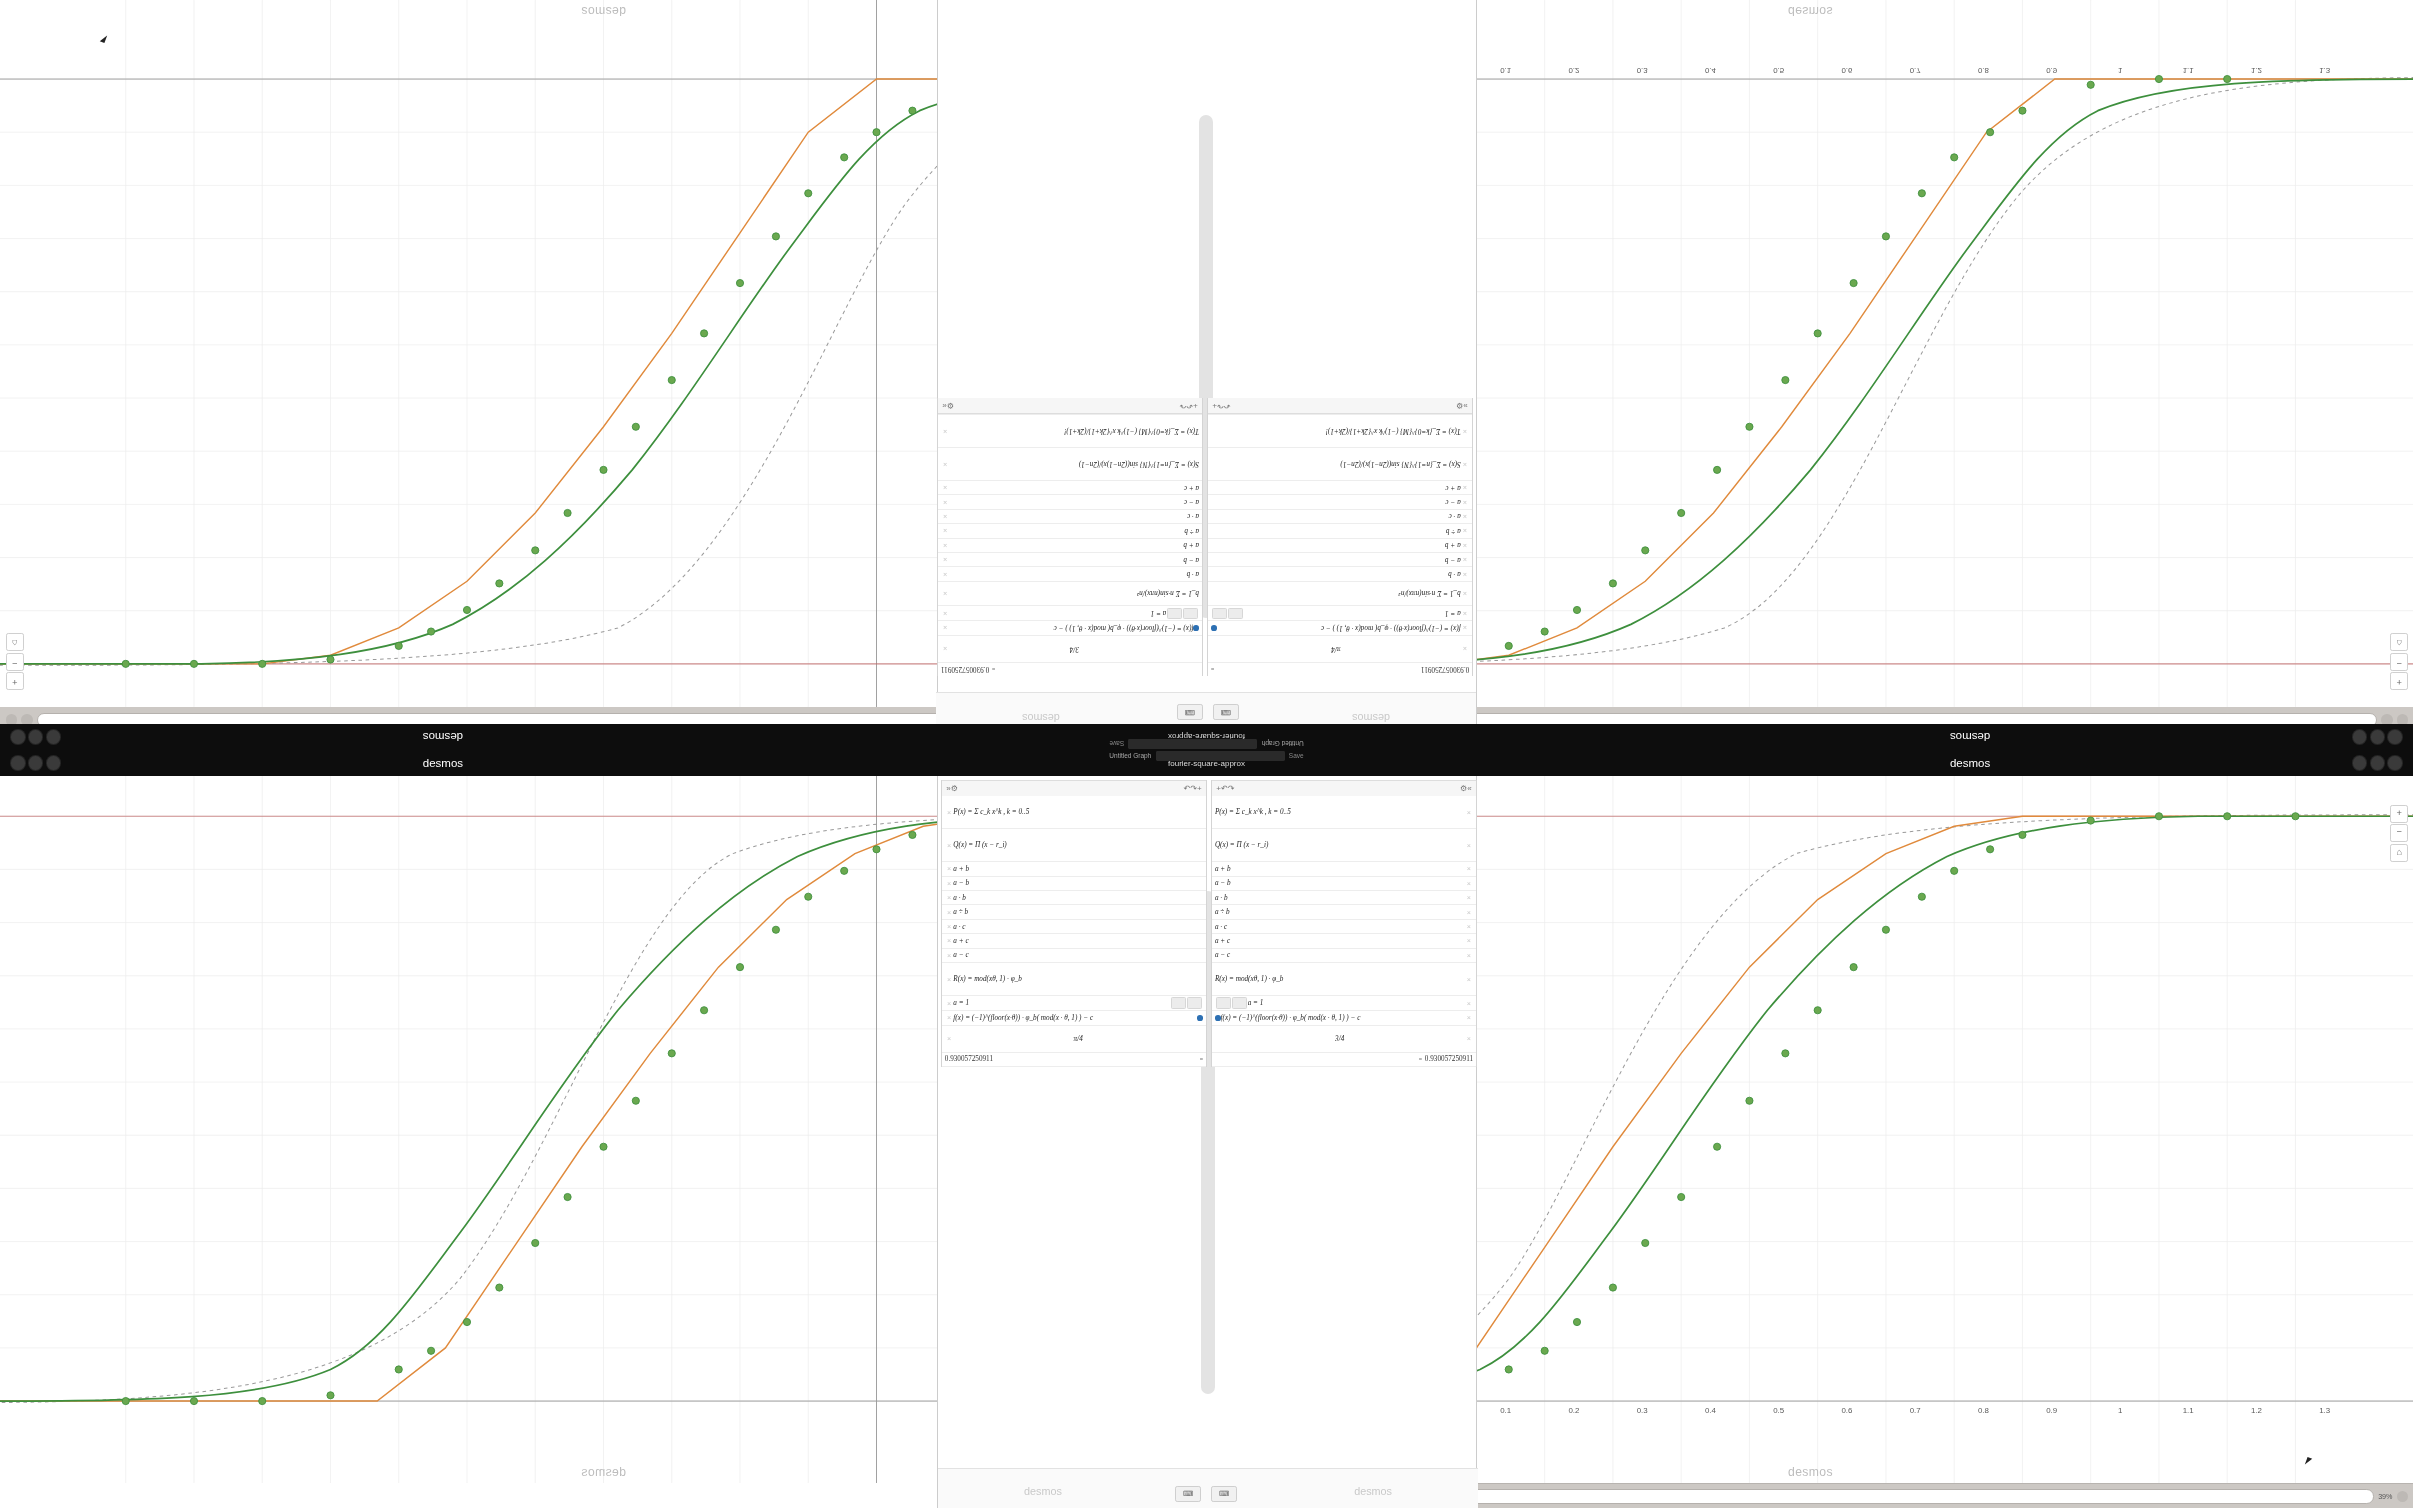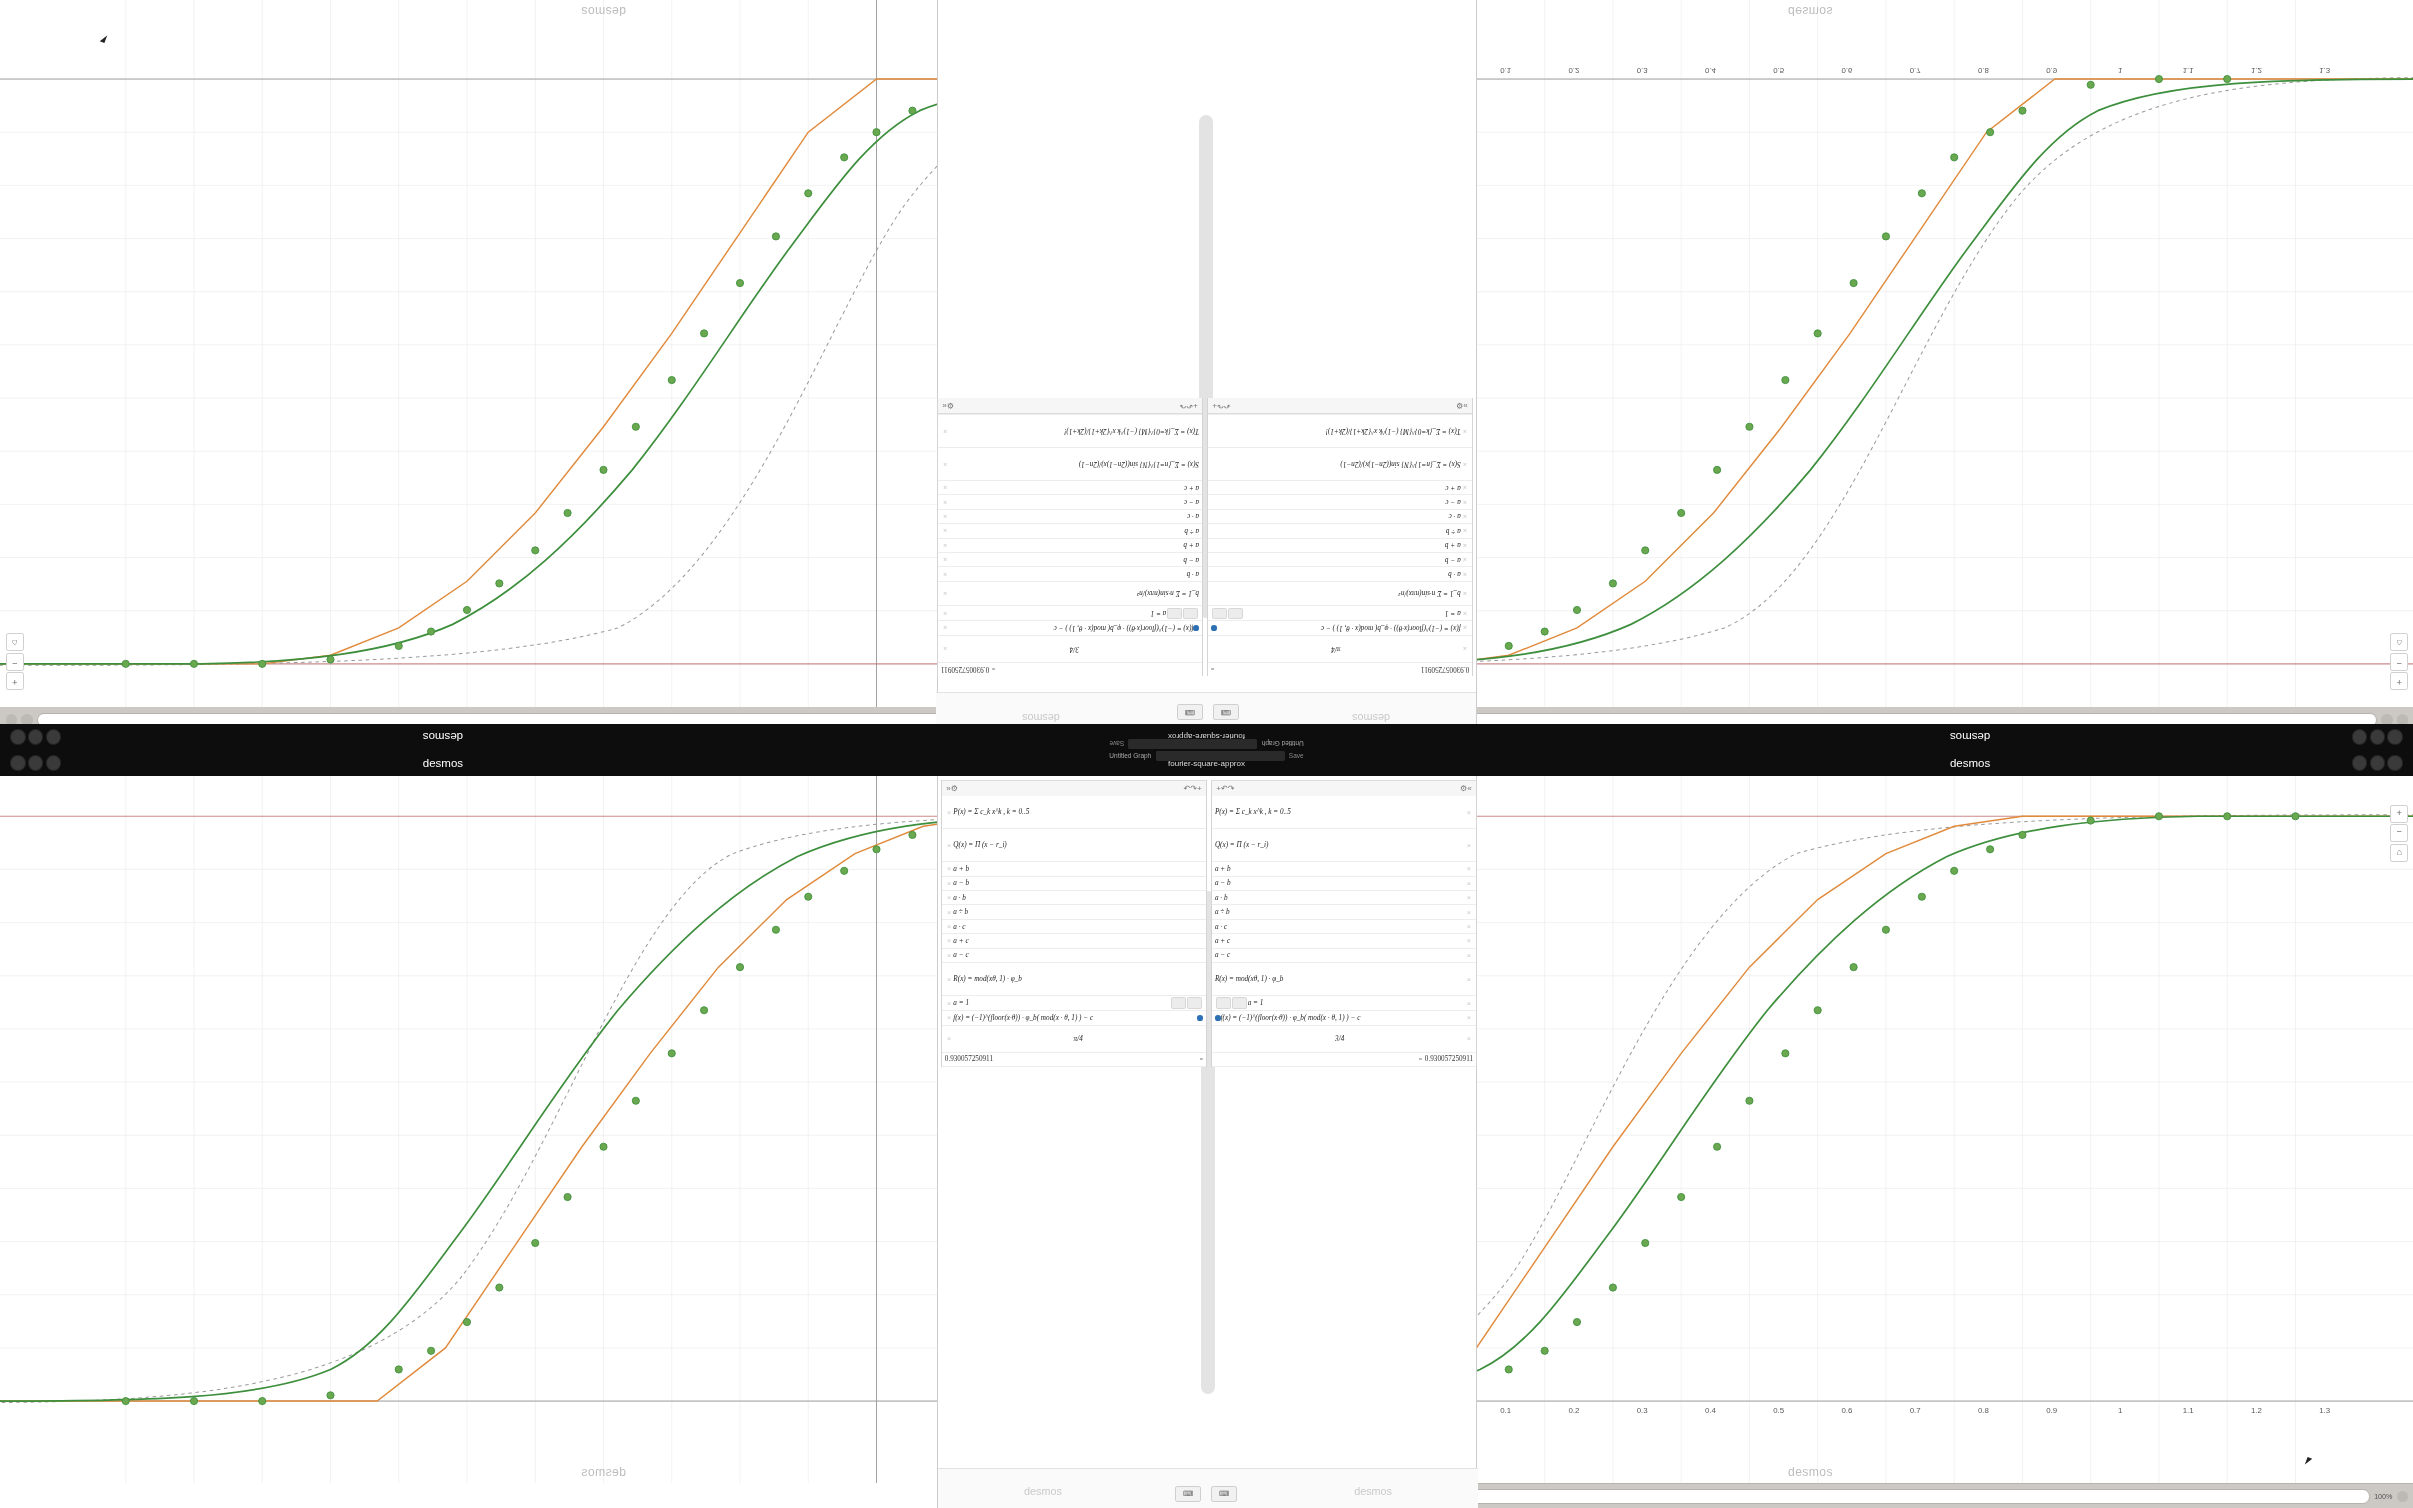--- a/index.html
+++ b/index.html
@@ -503,21 +503,21 @@
         <div>+</div>
         <div>−</div>
         <div>⌂</div>
       </div>
     </div>
     <div class="chrome" style="top:707px;border-top:0.7px solid #b8b4b0;">
       <span class="navbtn"></span>
       <span class="navbtn"></span>
       <span class="navbtn"></span>
       <div class="urlbar">https://www.desmos.com/calculator/ax3b2c6na</div>
-      <span style="font-size:7.2px;color:#555">100%</span>
+      <span style="font-size:7.2px;color:#555">39%</span>
       <span class="navbtn"></span>
     </div>
   </div>
 
   <div class="centerstack">
 
     <div class="cs-half flip-both" style="top:0;">
       <div class="hdr">
         <span class="brand" style="left:86px">desmos</span>
         <span class="brand" style="right:86px">desmos</span>

